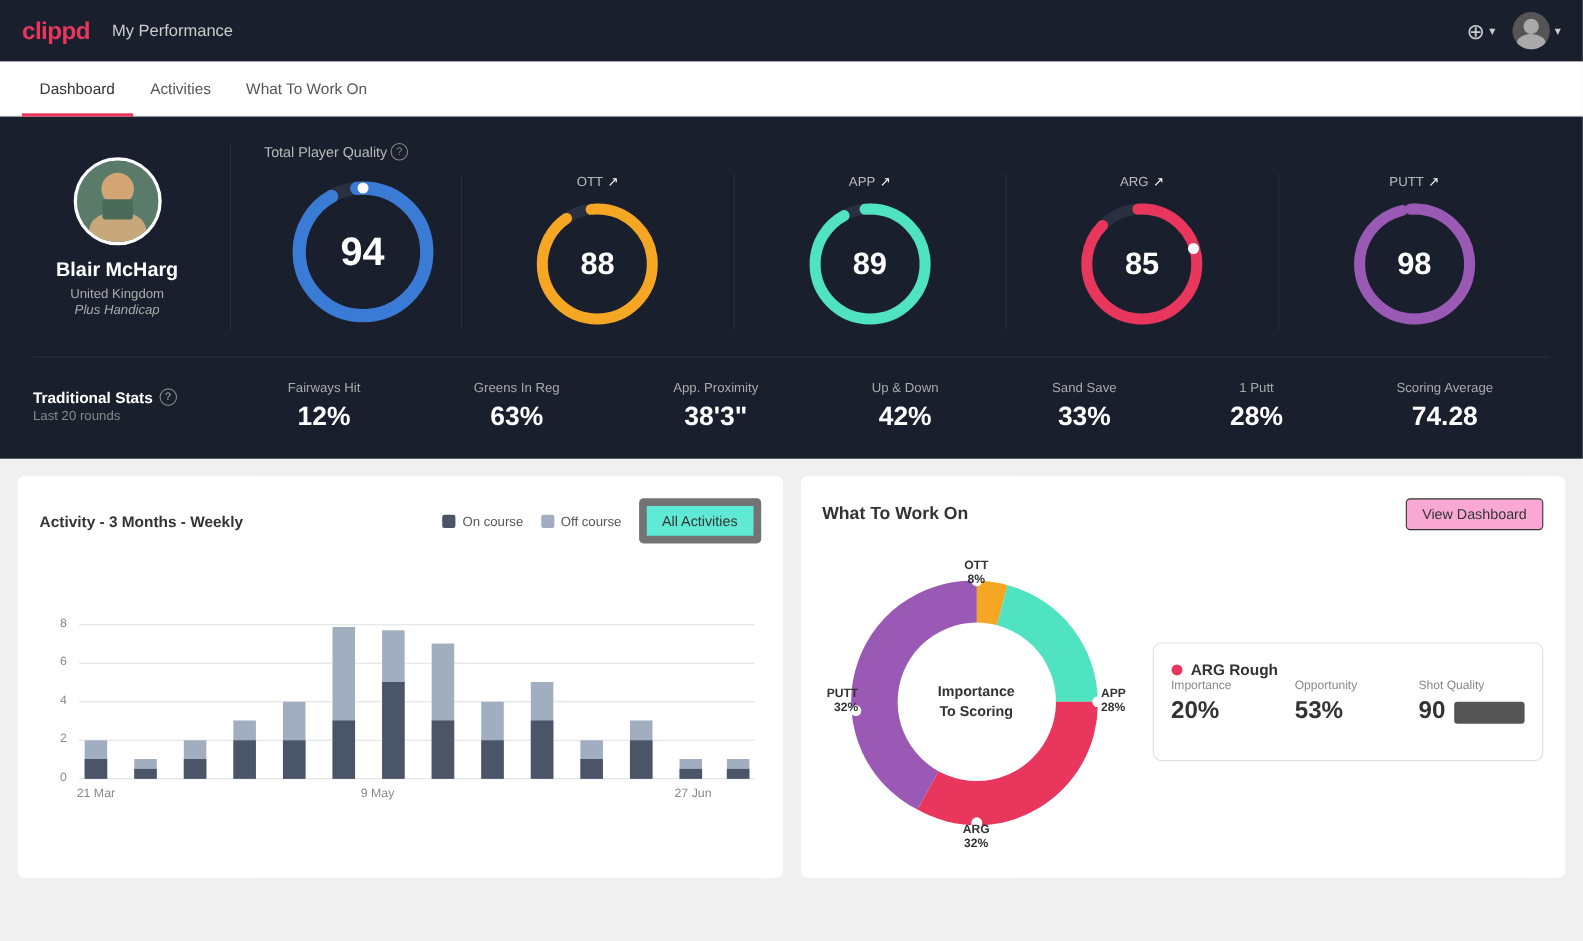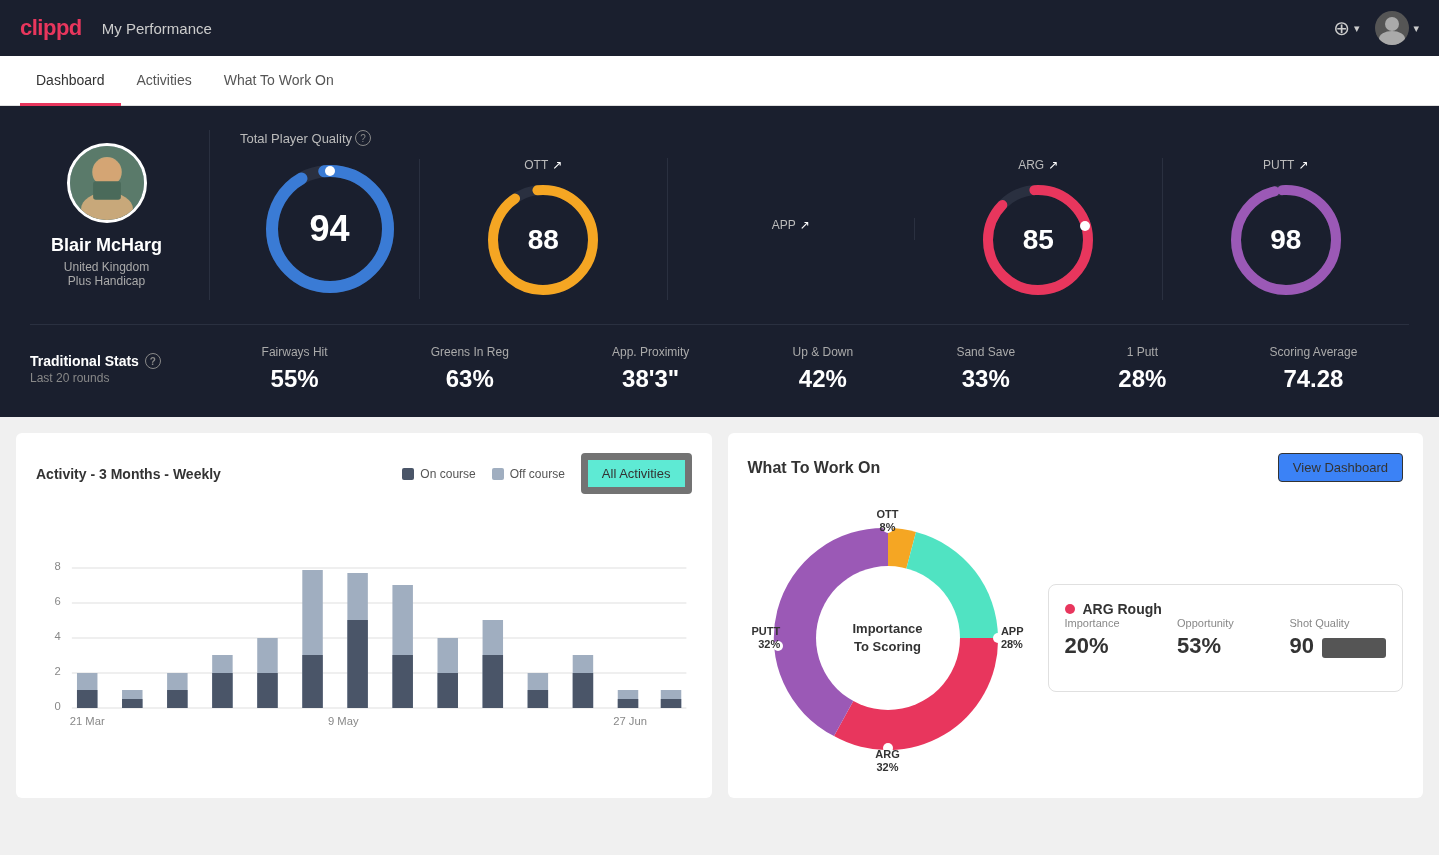--- a/index.html
+++ b/index.html
@@ -119,20 +119,21 @@
     .player-country {
       color: #aaa;
       font-size: 12px;
       text-align: center;
       margin-top: 4px;
     }
     .player-handicap {
       color: #aaa;
       font-size: 12px;
       text-align: center;
+      font-style: italic;
     }
 
     
     .gauges-section {
       flex: 1;
       display: flex;
       flex-direction: column;
       padding-left: 30px;
     }
     .total-quality-label {
@@ -328,21 +329,21 @@
     .work-title {
       font-size: 16px;
       font-weight: 600;
       color: #333;
     }
     .view-dashboard-btn {
       border: 1px solid #333;
       border-radius: 4px;
       padding: 6px 14px;
       font-size: 13px;
-      background: #3b82f6;
+      background: #f9a8d4;
       cursor: pointer;
       color: #333;
     }
     .work-content {
       display: flex;
       gap: 20px;
       align-items: center;
     }
 
     
@@ -473,20 +474,28 @@
             </svg>
             <div class="gauge-value">88</div>
           </div>
         </div>
 
         <div class="gauge-item">
           <div class="gauge-label">
             <span>APP</span>
             <span class="arrow-up">↗</span>
           </div>
+          <div class="gauge-svg-wrap">
+            <svg width="120" height="120" viewBox="0 0 120 120">
+              <circle cx="60" cy="60" r="50" fill="none" stroke="#2a3040" stroke-width="10"></circle>
+              <circle cx="60" cy="60" r="50" fill="none" stroke="#50e3c2" stroke-width="10" stroke-dasharray="295 20" stroke-dashoffset="6" stroke-linecap="round" transform="rotate(-90 60 60)"></circle>
+              <circle cx="60" cy="10" r="5" fill="#50e3c2" opacity="0.5"></circle>
+            </svg>
+            <div class="gauge-value">89</div>
+          </div>
         </div>
 
         <div class="gauge-item">
           <div class="gauge-label">
             <span>ARG</span>
             <span class="arrow-up">↗</span>
           </div>
           <div class="gauge-svg-wrap">
             <svg width="120" height="120" viewBox="0 0 120 120">
               <circle cx="60" cy="60" r="50" fill="none" stroke="#2a3040" stroke-width="10"></circle>
@@ -520,21 +529,21 @@
     <div class="stat-label-group">
       <div class="stat-group-title">
         <span>Traditional Stats</span>
         <span class="help-icon">?</span>
       </div>
       <div class="stat-group-sub">Last 20 rounds</div>
     </div>
     <div class="stat-items">
       <div class="stat-item">
         <div class="stat-name">Fairways Hit</div>
-        <div class="stat-value">55%</div>
+        <div class="stat-value">12%</div>
       </div>
       <div class="stat-item">
         <div class="stat-name">Greens In Reg</div>
         <div class="stat-value">63%</div>
       </div>
       <div class="stat-item">
         <div class="stat-name">App. Proximity</div>
         <div class="stat-value">38'3"</div>
       </div>
       <div class="stat-item">

